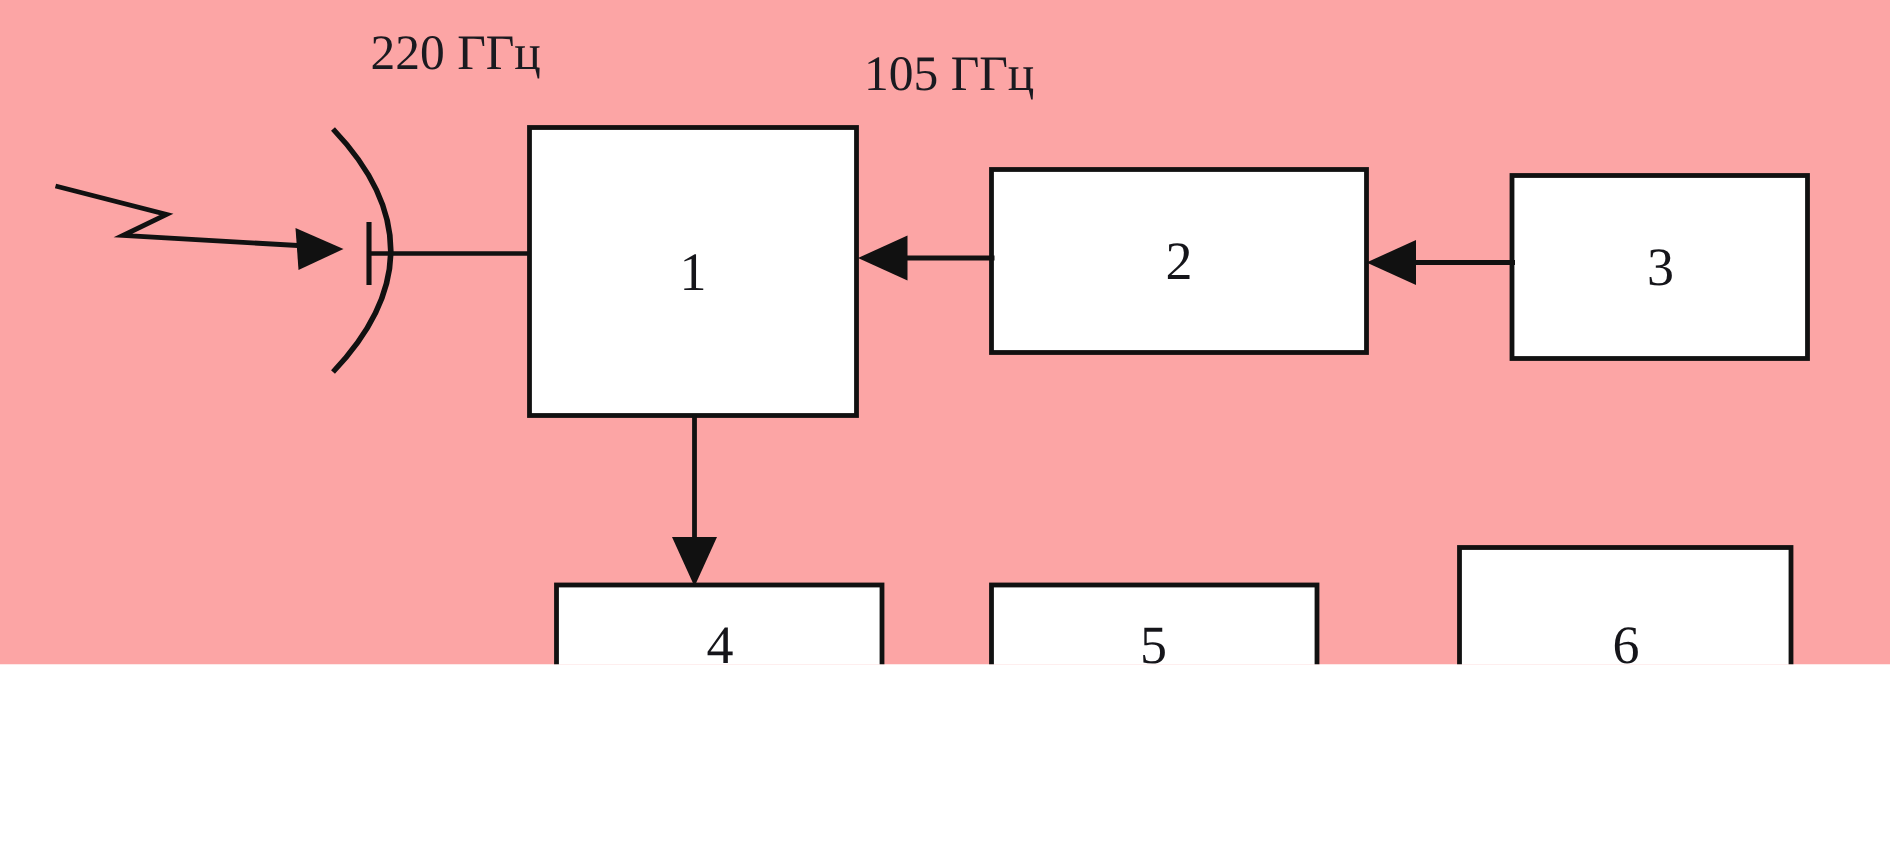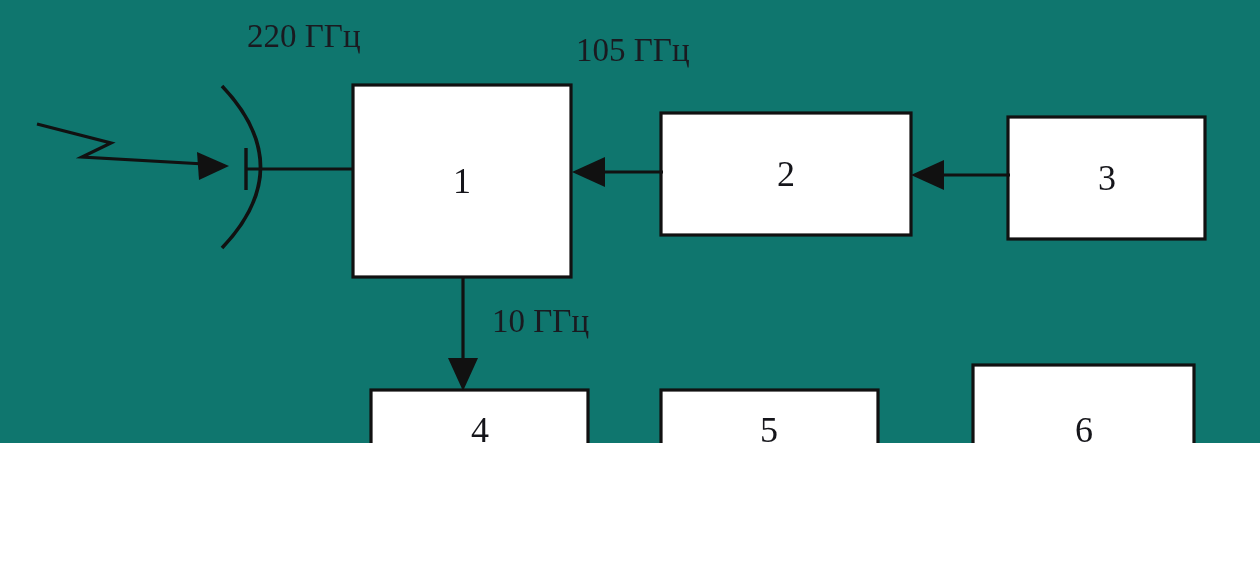--- a/index.html
+++ b/index.html
@@ -4,21 +4,21 @@
 <style>
   html, body {
     margin: 0;
     padding: 0;
     background: #ffffff;
   }
   #canvas {
     position: relative;
     width: 1260px;
     height: 443px;
-    background: #0f766e;
+    background: #fca5a5;
     overflow: hidden;
     font-family: "Liberation Serif", "DejaVu Serif", serif;
   }
   #diagram-svg {
     position: absolute;
     left: 0;
     top: 0;
     width: 1260px;
     height: 573px;
   }
@@ -90,21 +90,20 @@
     <g>
       <line x1="878" y1="459" x2="957" y2="459" stroke="#111111" stroke-width="3.2"></line>
       <polygon points="974,459 941,444 941,474" fill="#111111"></polygon>
     </g>
   </svg>
 
   <div class="freq-label" style="left:247px; top:20px;">220 ГГц</div>
 
   <div class="freq-label" style="left:576px; top:20px;margin-top:14px;">105 ГГц</div>
 
-  <div class="freq-label" style="left:492px; top:305px;">10 ГГц</div>
 
   <div class="block-number" style="left:462px; top:181px;">1</div>
 
   <div class="block-number" style="left:786px; top:174px;">2</div>
 
   <div class="block-number" style="left:1107px; top:178px;">3</div>
 
   <div class="block-number" style="left:480px; top:430px;">4</div>
 
   <div class="block-number" style="left:769px; top:430px;">5</div>

